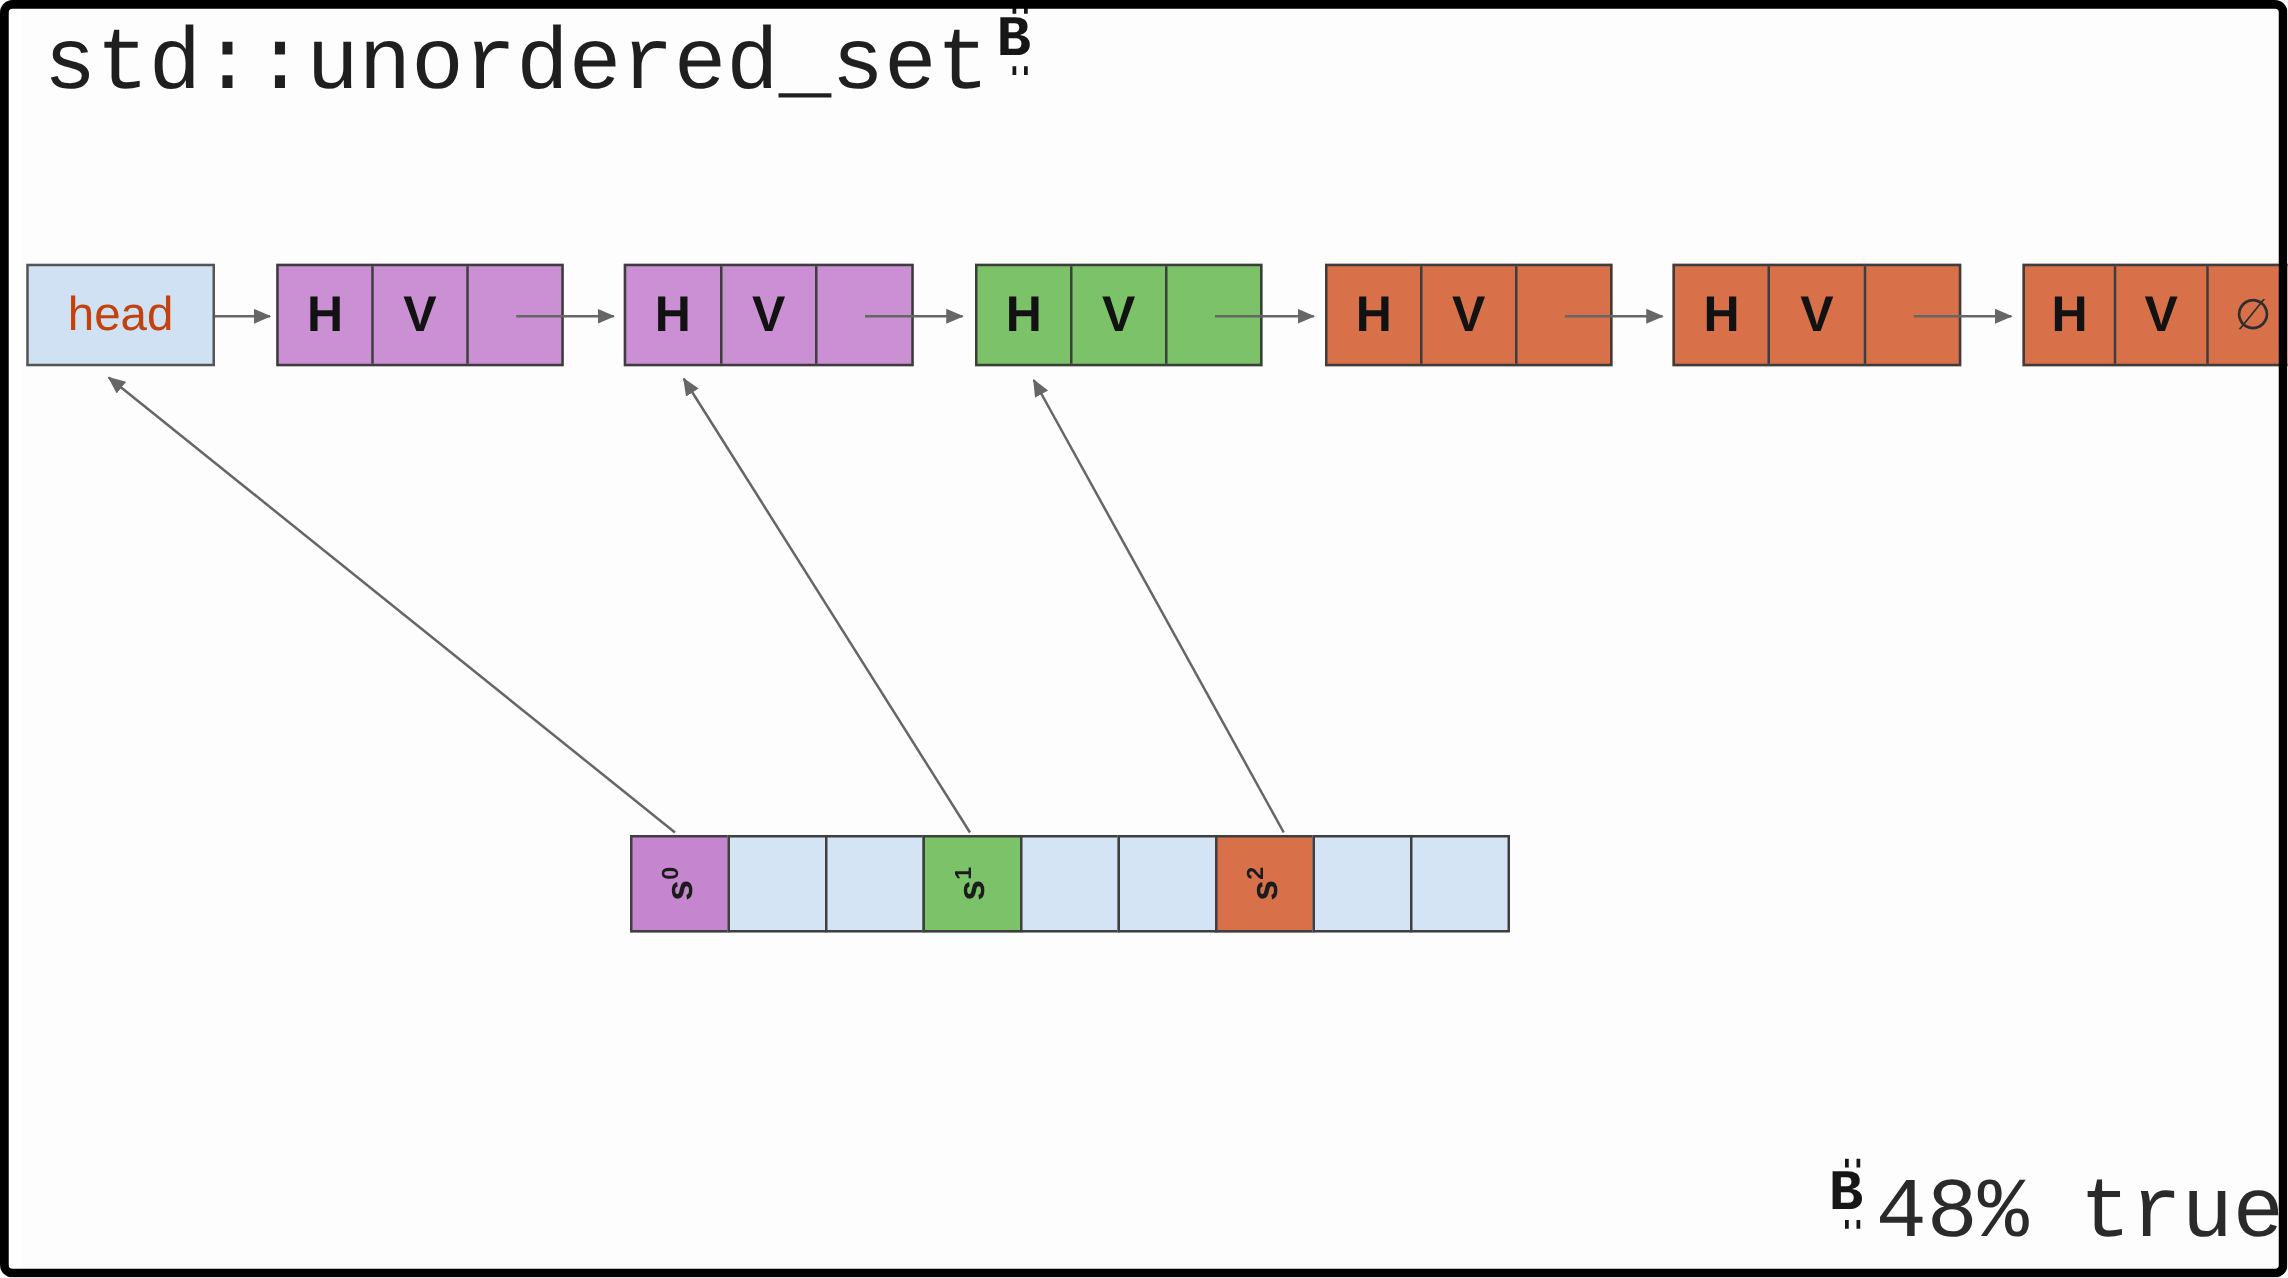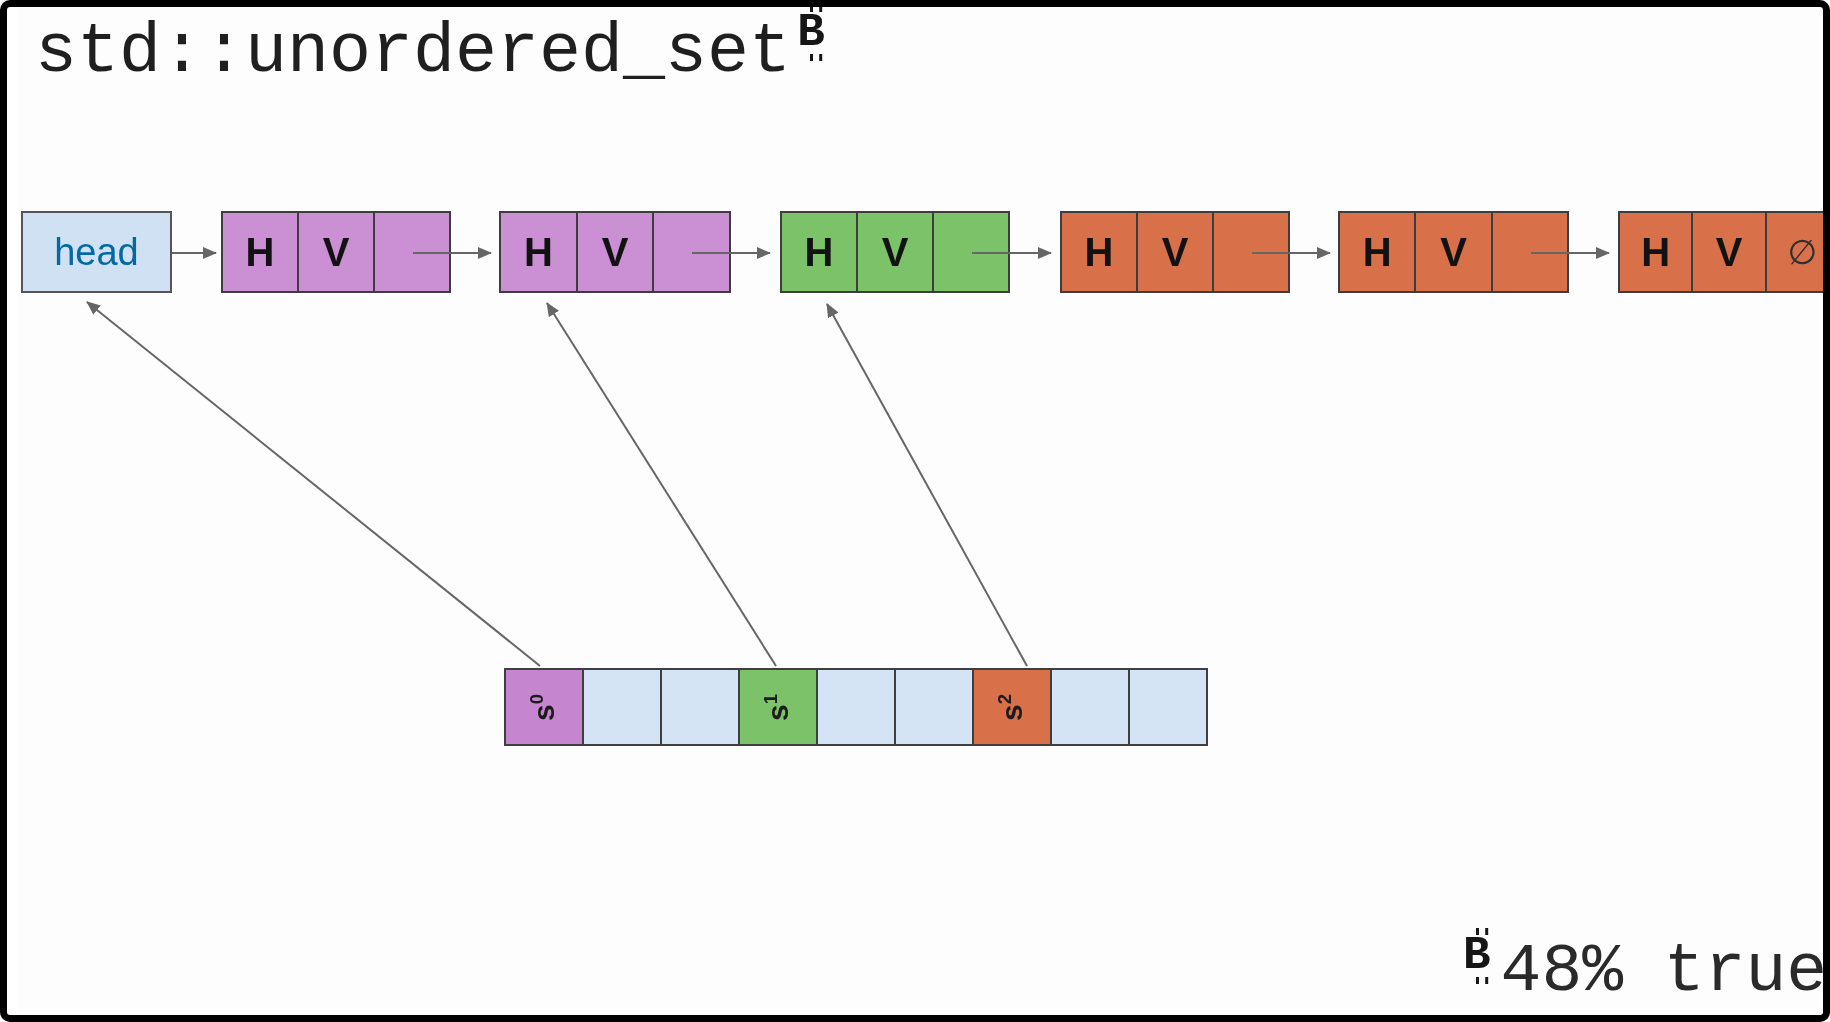--- a/index.html
+++ b/index.html
@@ -33,21 +33,21 @@
   .watermark{
     position:absolute;left:1446px;top:938px;z-index:5;white-space:nowrap;
     font-family:"Liberation Mono","DejaVu Sans Mono",monospace;
     font-size:68px;line-height:1;color:#2a2a2a;
   }
 
   
   .headbox{
     position:absolute;left:4px;top:211px;width:151px;height:82px;box-sizing:border-box;
     background:#cfe1f2;border:2px solid #555;display:flex;align-items:center;justify-content:center;
-    font-size:38px;color:#0369a1;
+    font-size:38px;color:#c2410c;
   }
 
   
   .node{position:absolute;top:211px;height:82px;box-sizing:border-box;
         border:2px solid #3d3d3d;display:flex;z-index:2;}
   .node .cell{flex:1;border-right:2px solid #3d3d3d;display:flex;align-items:center;justify-content:center;}
   .node .cell:last-child{border-right:none;}
   .cell-label{font-size:40px;font-weight:700;color:#121212;}
   .cell-null{font-size:34px;font-weight:400;color:#2e2e2e;font-family:"DejaVu Sans","Liberation Sans",sans-serif;}
   .c-purple{background:#cb8fd4;}

